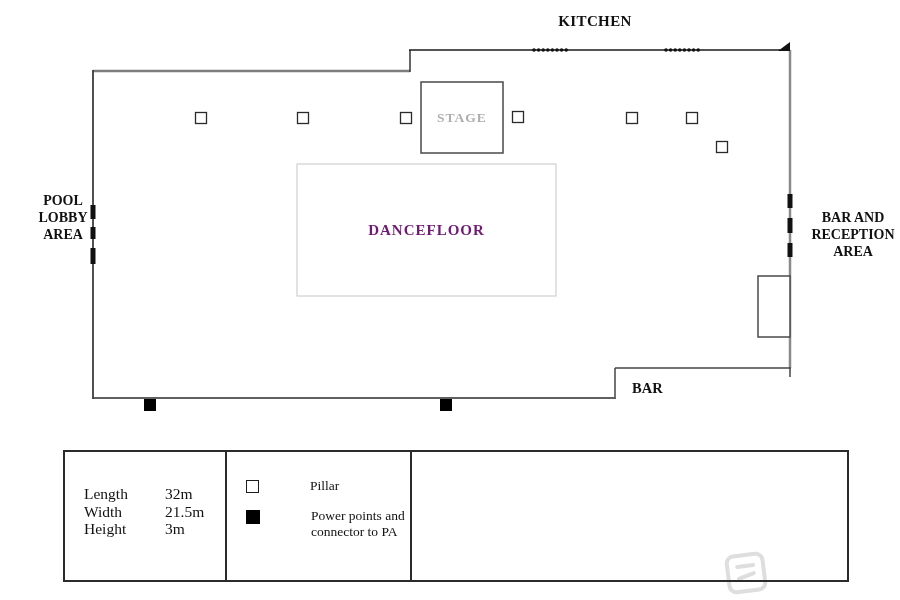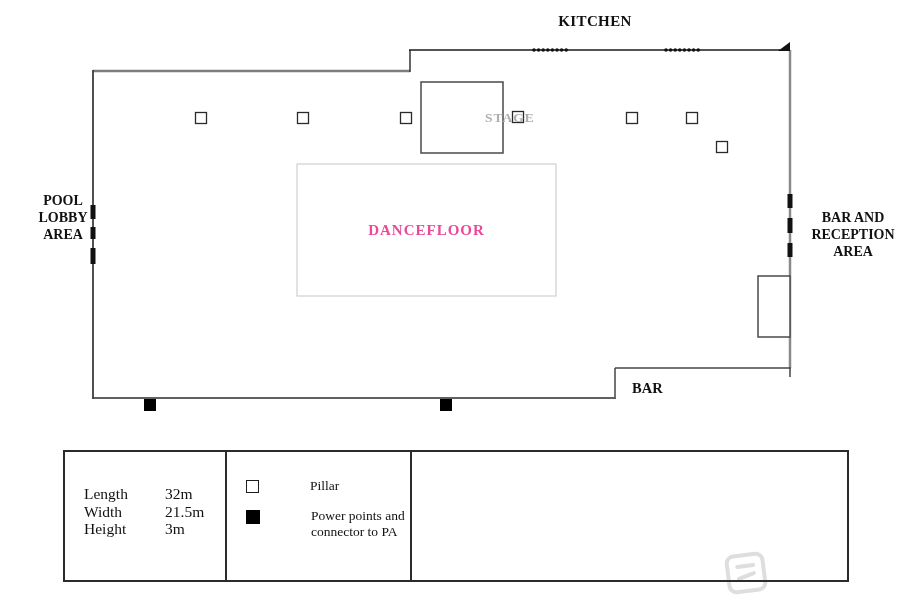--- a/index.html
+++ b/index.html
@@ -11,25 +11,25 @@
   #plan-svg{position:absolute;left:0;top:0;}
   .lbl{
     position:absolute;font-family:"Liberation Serif",serif;font-weight:bold;color:#111;
   }
   .lbl-kitchen{left:540px;top:13px;width:110px;text-align:center;font-size:15px;letter-spacing:0.4px;}
   .lbl-pool{left:27px;top:192px;width:72px;text-align:center;font-size:14px;line-height:17px;}
   .lbl-reception{left:806px;top:209px;width:94px;text-align:center;font-size:14px;line-height:17px;}
   .lbl-bar{left:632px;top:380px;font-size:14.5px;}
   .lbl-stage{
     left:421px;top:82px;width:82px;height:71px;display:flex;align-items:center;justify-content:center;
-    color:#aeaeae;font-size:13.5px;letter-spacing:1px;padding-left:48px;
+    color:#aeaeae;font-size:13.5px;letter-spacing:1px;
   }
   .lbl-dance{
     left:297px;top:164px;width:259px;height:132px;display:flex;align-items:center;justify-content:center;
-    color:#ec4899;font-size:15px;letter-spacing:1px;
+    color:#701a75;font-size:15px;letter-spacing:1px;
   }
   
   .wm{position:absolute;left:726px;top:549px;display:flex;align-items:flex-start;z-index:1;}
   .wm-icon{
     width:32px;height:32px;border:4px solid #dedede;border-radius:9px;transform:rotate(-7deg);
     position:relative;margin-top:4px;
   }
   .wm-icon span{position:absolute;left:6px;right:6px;height:4px;background:#dedede;border-radius:2px;}
   .wm-icon span:nth-child(1){top:7px;}
   .wm-icon span:nth-child(2){top:17px;transform:rotate(-14deg);}

